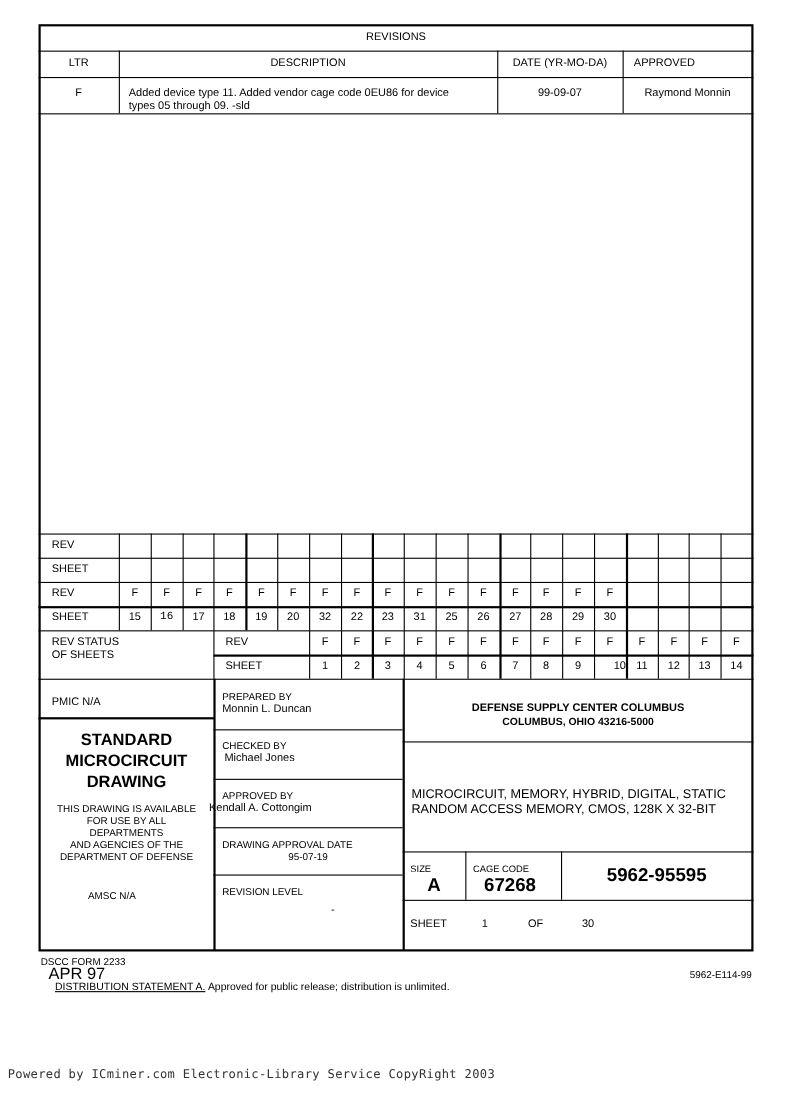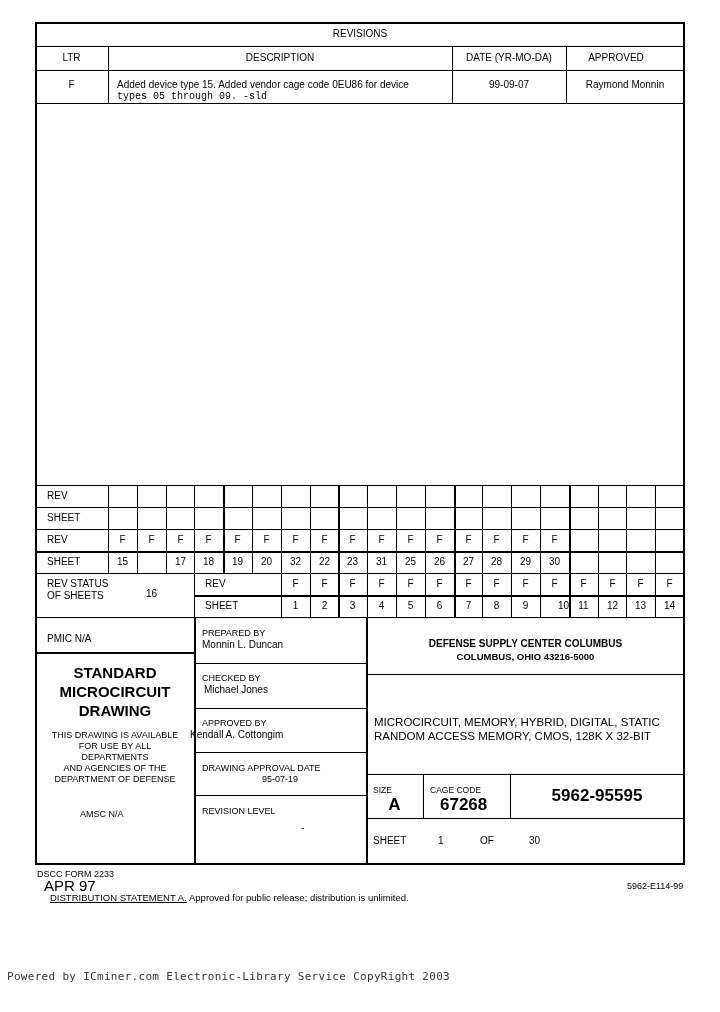--- a/index.html
+++ b/index.html
@@ -28,26 +28,26 @@
   <div class="hline" style="left:35px;top:70px;width:650px;"></div>
   <div class="hline" style="left:35px;top:103px;width:650px;"></div>
   <div class="vline" style="left:108px;top:46px;height:57px;"></div>
   <div class="vline" style="left:452px;top:46px;height:57px;"></div>
   <div class="vline" style="left:566px;top:46px;height:57px;"></div>
 
   <div class="t c" style="left:35px;top:28px;width:650px;">REVISIONS</div>
   <div class="t c" style="left:35px;top:52px;width:73px;">LTR</div>
   <div class="t c" style="left:108px;top:52px;width:344px;">DESCRIPTION</div>
   <div class="t c" style="left:452px;top:52px;width:114px;">DATE (YR-MO-DA)</div>
-  <div class="t c" style="left:546px;top:52px;width:140px;">APPROVED</div>
+  <div class="t c" style="left:534px;top:52px;width:140px;">APPROVED</div>
 
   <div>
     <div class="t c" style="left:35px;top:79px;width:73px;">F</div>
-    <div class="t" style="left:117px;top:79px;">Added device type 15.  Added vendor cage code 0EU86 for device</div>
-    <div class="t" style="left:117px;top:91px;font-family:Liberation Mono, monospace;">types 05 through 09. -sld</div>
+    <div class="t" style="left:117px;top:79px;">Added device type 11.  Added vendor cage code 0EU86 for device</div>
+    <div class="t" style="left:117px;top:91px;">types 05 through 09. -sld</div>
     <div class="t c" style="left:452px;top:79px;width:114px;">99-09-07</div>
     <div class="t c" style="left:566px;top:79px;width:118px;">Raymond Monnin</div>
   </div>
 </div>
 
 <div>
 
   <div class="hline" style="left:35px;top:485px;width:650px;"></div>
   <div class="hline" style="left:35px;top:507px;width:650px;"></div>
   <div class="hline" style="left:35px;top:529px;width:650px;"></div>
@@ -161,21 +161,21 @@
       <div class="cell" style="left:425px;top:529px;width:29px;">F</div>
       <div class="cell" style="left:454px;top:529px;width:29px;">F</div>
       <div class="cell" style="left:482px;top:529px;width:29px;">F</div>
       <div class="cell" style="left:511px;top:529px;width:29px;">F</div>
       <div class="cell" style="left:540px;top:529px;width:29px;">F</div>
       <div class="cell" style="left:569px;top:529px;width:29px;"></div>
       <div class="cell" style="left:598px;top:529px;width:29px;"></div>
       <div class="cell" style="left:626px;top:529px;width:29px;"></div>
       <div class="cell" style="left:655px;top:529px;width:29px;"></div>
       <div class="cell" style="left:108px;top:551px;width:29px;">15</div>
-      <div class="cell" style="left:137px;top:583px;width:29px;">16</div>
+      <div class="cell" style="left:137px;top:551px;width:29px;font-family:Liberation Mono, monospace;">16</div>
       <div class="cell" style="left:166px;top:551px;width:29px;">17</div>
       <div class="cell" style="left:194px;top:551px;width:29px;">18</div>
       <div class="cell" style="left:223px;top:551px;width:29px;">19</div>
       <div class="cell" style="left:252px;top:551px;width:29px;">20</div>
       <div class="cell" style="left:281px;top:551px;width:29px;">32</div>
       <div class="cell" style="left:310px;top:551px;width:29px;">22</div>
       <div class="cell" style="left:338px;top:551px;width:29px;">23</div>
       <div class="cell" style="left:367px;top:551px;width:29px;">31</div>
       <div class="cell" style="left:396px;top:551px;width:29px;">25</div>
       <div class="cell" style="left:425px;top:551px;width:29px;">26</div>

